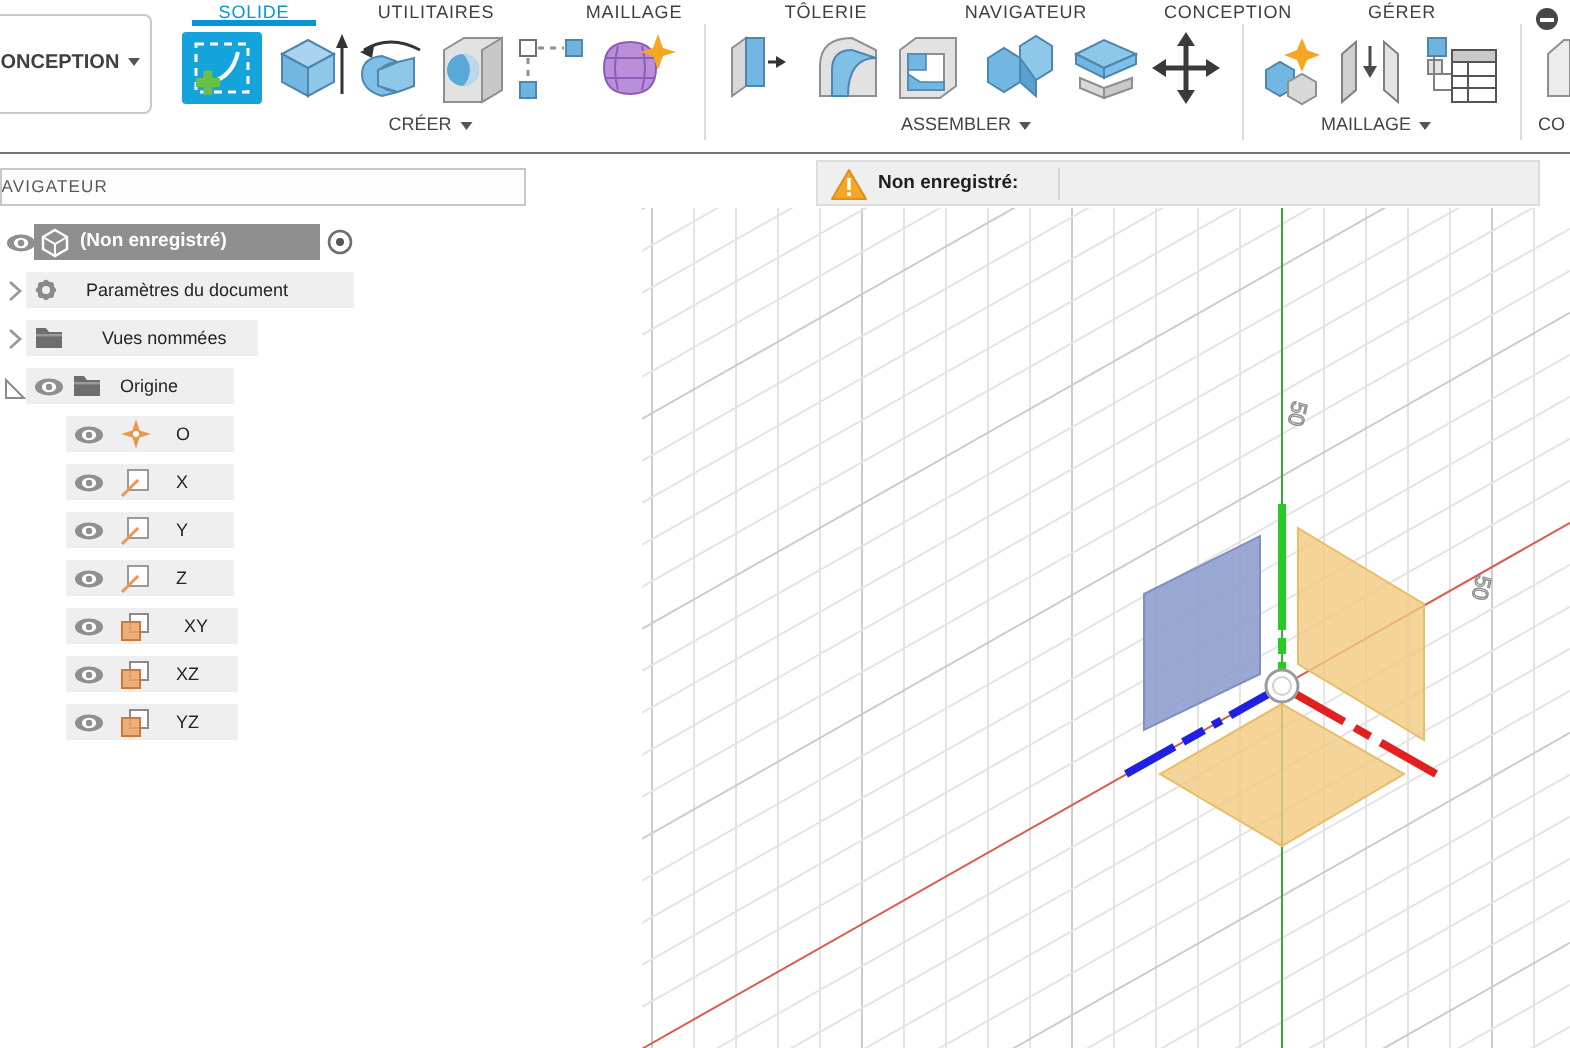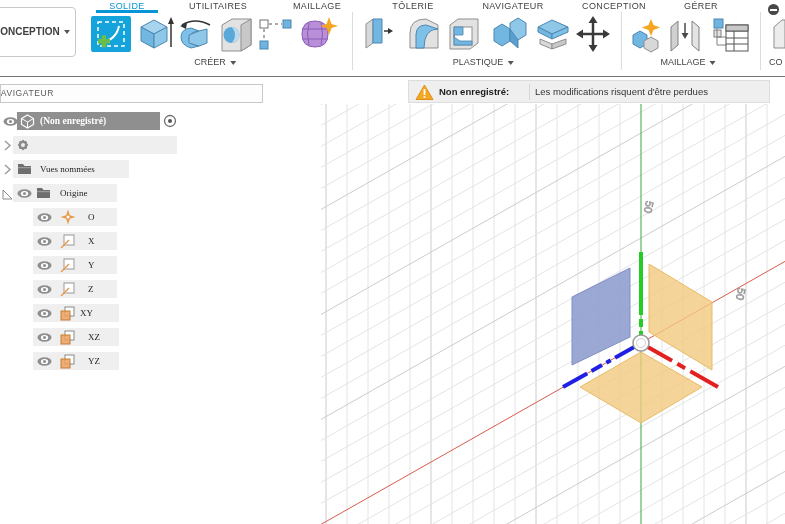--- a/index.html
+++ b/index.html
@@ -26,21 +26,21 @@
   
   #nav-header { position:absolute; left:0; top:84px; width:263px; height:19px; background:#fdfdfd;
     border:1px solid #c8c8c8; overflow:hidden; }
   #nav-header .t { position:absolute; left:-7px; top:3px; font-size:8.5px; letter-spacing:.6px; color:#5a5a5a; }
   #nav-collapse { position:absolute; right:6px; top:4px; width:11px; height:11px; border-radius:50%;
     background:#474747; }
   #nav-collapse::after { content:""; position:absolute; left:2px; top:4.5px; width:7px; height:2px; background:#fff; }
 
   .row { position:absolute; height:18px; }
   .rowbg { position:absolute; top:0; height:18px; background:#efefef; }
-  .rowlabel { position:absolute; top:0; height:18px; line-height:18px; font-size:9px; color:#242424; white-space:nowrap;font-family:Liberation Serif, serif; }
+  .rowlabel { position:absolute; top:0; height:18px; line-height:18px; font-size:9px; color:#242424; white-space:nowrap; }
   #root-highlight { position:absolute; left:17px; top:0; width:143px; height:18px; background:#8f8f8f; }
   #root-label { color:#fff; font-weight:bold; font-size:9.5px; }
   .eye { display:block; position:absolute; top:5px; width:15px; height:9px; }
   .chev { position:absolute; top:4px; }
 
   
   #warnbar { position:absolute; left:408px; top:80px; width:362px; height:23px; background:#efefef;
     border:1px solid #dddddd; }
   #warn-title { position:absolute; left:30px; top:5px; font-size:9.5px; font-weight:bold; color:#1e1e1e; }
   #warn-divider { position:absolute; left:120px; top:3px; width:1px; height:16px; background:#d6d6d6; }
@@ -135,21 +135,21 @@
     <polygon points="32,24 18,29 18,34 32,29" fill="#c8c8c8" stroke="#8f8f8f"></polygon>
   </svg>
   <svg class="ticon" style="left:576px" width="34" height="38" viewBox="0 0 34 38">
     <line x1="17" y1="6" x2="17" y2="32" stroke="#3a3a3a" stroke-width="2.5"></line>
     <line x1="4" y1="19" x2="30" y2="19" stroke="#3a3a3a" stroke-width="2.5"></line>
     <polygon points="17,1 12.5,8 21.5,8" fill="#3a3a3a"></polygon>
     <polygon points="17,37 12.5,30 21.5,30" fill="#3a3a3a"></polygon>
     <polygon points="0,19 7,14.5 7,23.5" fill="#3a3a3a"></polygon>
     <polygon points="34,19 27,14.5 27,23.5" fill="#3a3a3a"></polygon>
   </svg>
-  <div class="group-label" style="left:483px"><span>PLASTIQUE</span><span class="caret"></span></div>
+  <div class="group-label" style="left:483px"><span>ASSEMBLER</span><span class="caret"></span></div>
   <div class="sep" style="left:621px"></div>
 
   <svg class="ticon" style="left:630px" width="32" height="38" viewBox="0 0 32 38">
     <polygon points="3,20 10,16 17,20 17,29 10,33 3,29" fill="#72b6e2" stroke="#4d87b0"></polygon>
     <polygon points="14,26 21,22 28,26 28,33 21,37 14,33" fill="#d8d8d8" stroke="#8f8f8f"></polygon>
     <polygon points="21,4 23.5,10 30,12.5 23.5,15 21,21 18.5,15 12,12.5 18.5,10" fill="#f5a623"></polygon>
   </svg>
   <svg class="ticon" style="left:668px" width="34" height="38" viewBox="0 0 34 38">
     <path d="M3 12 L10 6 V30 L3 36 Z" fill="#d0d0d0" stroke="#808080"></path>
     <path d="M31 12 L24 6 V30 L31 36 Z" fill="#e4e4e4" stroke="#808080"></path>
@@ -199,32 +199,33 @@
 <div class="row" style="left:0; top:136px; width:200px">
   <div class="rowbg" style="left:13px; width:164px"></div>
   <svg class="chev" style="left:3px" width="9" height="11" viewBox="0 0 9 11">
     <polyline points="2,1 7,5.5 2,10" fill="none" stroke="#9a9a9a" stroke-width="1.4"></polyline>
   </svg>
   <svg class="abs" style="left:16px; top:2px" width="14" height="14" viewBox="0 0 14 14">
     <rect x="3" y="3" width="8" height="8" rx="1.5" fill="#8a8a8a"></rect>
     <rect x="3" y="3" width="8" height="8" rx="1.5" fill="#8a8a8a" transform="rotate(45 7 7)"></rect>
     <circle cx="7" cy="7" r="2" fill="#efefef"></circle>
   </svg>
+  <span class="rowlabel" style="left:43px">Paramètres du document</span>
 </div>
 
 <div class="row" style="left:0; top:160px; width:200px">
   <div class="rowbg" style="left:13px; width:116px"></div>
   <svg class="chev" style="left:3px" width="9" height="11" viewBox="0 0 9 11">
     <polyline points="2,1 7,5.5 2,10" fill="none" stroke="#9a9a9a" stroke-width="1.4"></polyline>
   </svg>
   <svg class="abs" style="left:17px; top:3px" width="15" height="12" viewBox="0 0 15 12">
     <path d="M1 1 h5 l1.5 2 H14 V11 H1 Z" fill="#6e6e6e"></path>
       <rect x="1" y="4" width="13" height="1.2" fill="#9a9a9a"></rect>
   </svg>
-  <span class="rowlabel" style="left:40px">Vues nommées</span>
+  <span class="rowlabel" style="left:51px">Vues nommées</span>
 </div>
 
 <div class="row" style="left:0; top:184px; width:200px">
   <div class="rowbg" style="left:13px; width:104px"></div>
   <svg class="chev" style="left:2px; top:3.5px" width="12" height="12" viewBox="0 0 12 12">
     <polygon points="1,2 10,11 1,11" fill="#fff" stroke="#8a8a8a"></polygon>
   </svg>
   <svg class="eye" style="left:17px" viewBox="0 0 15 9">
     <ellipse cx="7.5" cy="4.5" rx="7" ry="4.2" fill="#8f8f8f"></ellipse>
       <ellipse cx="7.5" cy="4.5" rx="3.6" ry="2.6" fill="#fff"></ellipse>
@@ -293,21 +294,21 @@
   <div class="rowbg" style="left:33px; width:86px"></div>
   <svg class="eye" style="left:37px" viewBox="0 0 15 9">
       <ellipse cx="7.5" cy="4.5" rx="7" ry="4.2" fill="#8f8f8f"></ellipse>
       <ellipse cx="7.5" cy="4.5" rx="3.6" ry="2.6" fill="#fff"></ellipse>
       <circle cx="7.5" cy="4.5" r="1.6" fill="#8f8f8f"></circle>
     </svg>
   <svg class="abs" style="left:60px; top:2px" width="15" height="15" viewBox="0 0 15 15">
     <rect x="5" y="1" width="9" height="9" fill="#fff" stroke="#8a8a8a"></rect>
       <rect x="1" y="5" width="9" height="9" fill="#eba263" fill-opacity=".85" stroke="#cc7a33"></rect>
   </svg>
-  <span class="rowlabel" style="left:80px">XY</span>
+  <span class="rowlabel" style="left:92px">XY</span>
 </div>
 <div class="row" style="left:0; top:328px; width:200px">
   <div class="rowbg" style="left:33px; width:86px"></div>
   <svg class="eye" style="left:37px" viewBox="0 0 15 9">
       <ellipse cx="7.5" cy="4.5" rx="7" ry="4.2" fill="#8f8f8f"></ellipse>
       <ellipse cx="7.5" cy="4.5" rx="3.6" ry="2.6" fill="#fff"></ellipse>
       <circle cx="7.5" cy="4.5" r="1.6" fill="#8f8f8f"></circle>
     </svg>
   <svg class="abs" style="left:60px; top:2px" width="15" height="15" viewBox="0 0 15 15">
     <rect x="5" y="1" width="9" height="9" fill="#fff" stroke="#8a8a8a"></rect>
@@ -330,21 +331,20 @@
 </div>
 
 <div id="warnbar">
   <svg class="abs" style="left:6px; top:3px" width="19" height="17" viewBox="0 0 19 17">
     <path d="M9.5 1 L18 15.5 H1 Z" fill="#f5a623" stroke="#e0901a" stroke-linejoin="round"></path>
     <rect x="8.6" y="5" width="1.8" height="6" fill="#fff"></rect>
       <rect x="8.6" y="12.2" width="1.8" height="1.8" fill="#fff"></rect>
   </svg>
   <span id="warn-title">Non enregistré:</span>
   <div id="warn-divider"></div>
-  <span id="warn-msg">Les modifications risquent d'être perdues</span>
 </div>
 
 <svg id="viewport" viewBox="321 104 464 420">
   <g id="grid">
       <line x1="326" y1="104" x2="326" y2="524" stroke="#cccccc" stroke-width="1"></line>
       <line x1="347" y1="104" x2="347" y2="524" stroke="#e4e4e4" stroke-width="1"></line>
       <line x1="368" y1="104" x2="368" y2="524" stroke="#e4e4e4" stroke-width="1"></line>
       <line x1="389" y1="104" x2="389" y2="524" stroke="#e4e4e4" stroke-width="1"></line>
       <line x1="410" y1="104" x2="410" y2="524" stroke="#e4e4e4" stroke-width="1"></line>
       <line x1="431" y1="104" x2="431" y2="524" stroke="#cccccc" stroke-width="1"></line>

